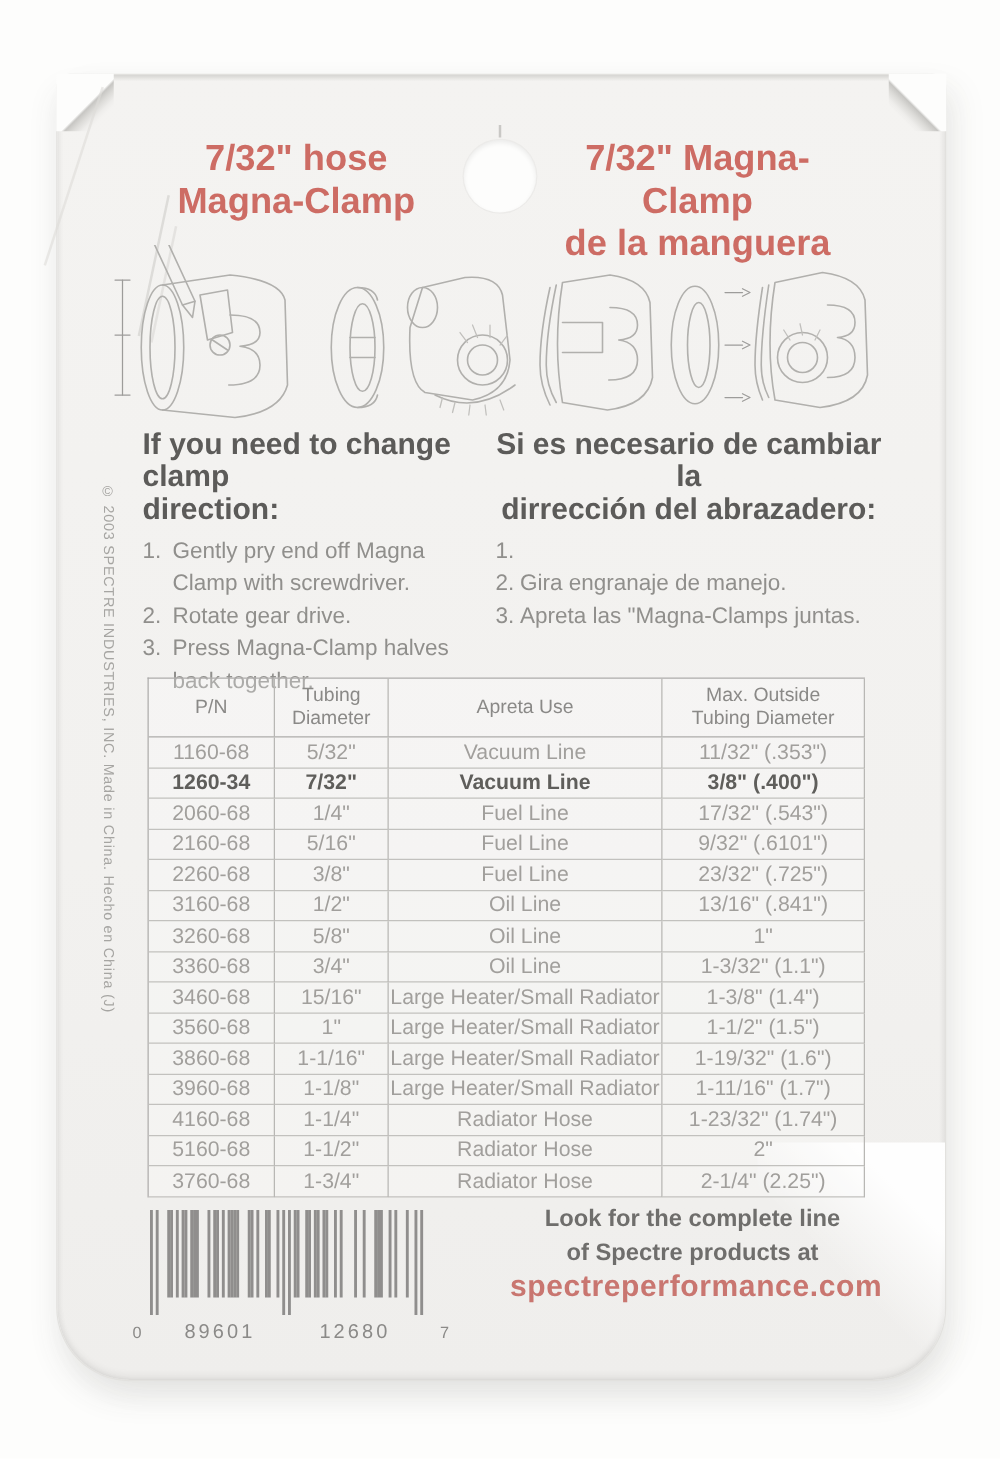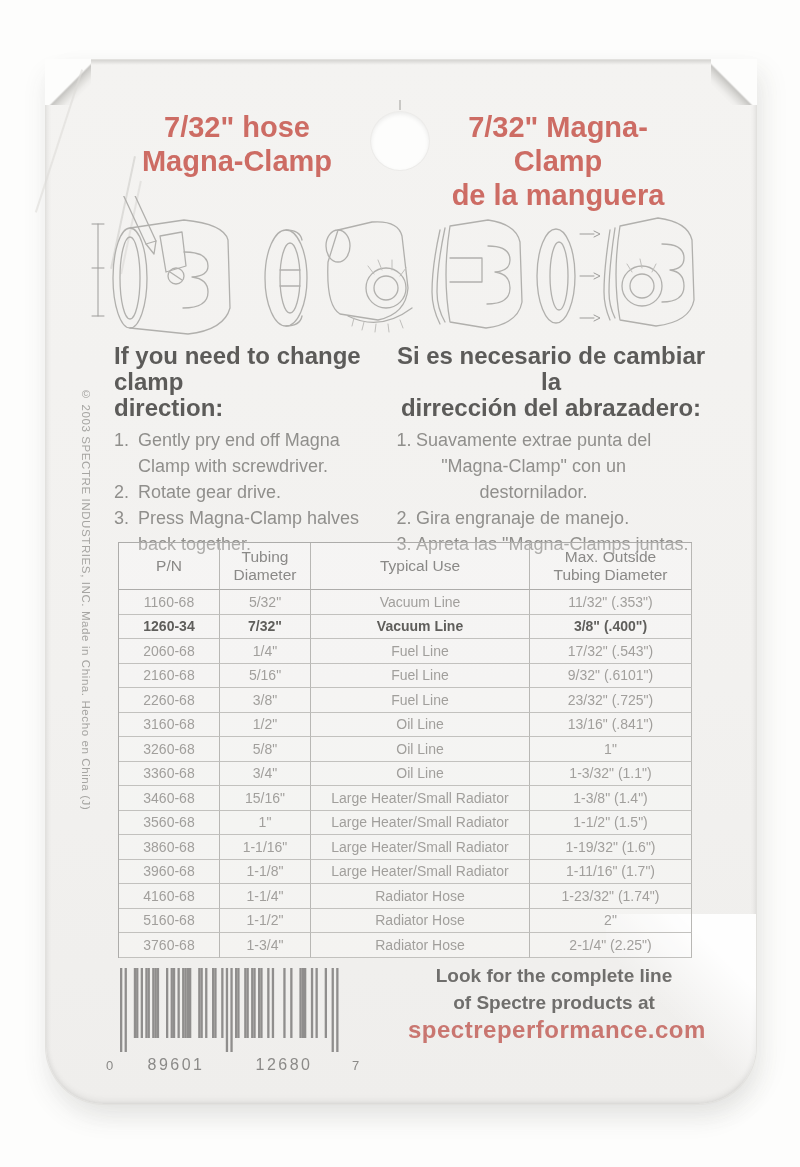--- a/index.html
+++ b/index.html
@@ -59,21 +59,21 @@
   
   .pn-table { position:absolute; left:72px; top:482px; display:grid;
     grid-template-columns:101px 91px 219px 162px;
     border-top:1px solid #adacaa; border-left:1px solid #adacaa;
     background:rgba(255,255,255,.25); }
   .pn-table .th, .pn-table .td {
     border-right:1px solid #b8b7b4; border-bottom:1px solid #c2c1be;
     display:flex; align-items:center; justify-content:center; text-align:center; }
   .pn-table .th { height:47px; font-size:15.5px; line-height:18px; color:#8a8987; white-space:pre-line;
     border-bottom:1px solid #adacaa; }
-  .pn-table .td { height:24.5px; font-size:14px; color:#a19f9c; }
+  .pn-table .td { height:24.5px; font-size:17px; color:#a19f9c; }
 
   
   .side-note { position:absolute; left:34px; top:328px; height:460px;
     writing-mode:vertical-rl; font-size:11.5px; letter-spacing:.6px; color:#a6a5a2; }
 
   
   .barcode { position:absolute; left:58px; top:908px; }
   .barcode text { font-family:"Liberation Sans", sans-serif; fill:#8b8a88; }
 
   
@@ -192,40 +192,37 @@
 back together.</span>
           </li>
         </ol>
     </div>
     <div class="instr es">
       <h3>Si es necesario de cambiar la
 dirrección del abrazadero:</h3>
       <ol id="steps-es">
           <li>
             <span class="num">1.</span>
-            <span class="txt">Suavamente extrae punta del
-"Magna-Clamp" con un
-destornilador.</span>
           </li>
           <li>
             <span class="num">2.</span>
             <span class="txt">Gira engranaje de manejo.</span>
           </li>
           <li>
             <span class="num">3.</span>
             <span class="txt">Apreta las "Magna-Clamps juntas.</span>
           </li>
         </ol>
     </div>
 
     <div class="pn-table" id="pn-table">
         <div class="th">P/N</div>
         <div class="th">Tubing
 Diameter</div>
-        <div class="th">Typical Use</div>
+        <div class="th">Apreta Use</div>
         <div class="th">Max. Outside
 Tubing Diameter</div>
         <div class="td">1160-68</div>
         <div class="td">5/32"</div>
         <div class="td">Vacuum Line</div>
         <div class="td">11/32" (.353")</div>
         <div class="td hl" style="font-weight: 700; color: rgb(95, 94, 91);">1260-34</div>
         <div class="td hl" style="font-weight: 700; color: rgb(95, 94, 91);">7/32"</div>
         <div class="td hl" style="font-weight: 700; color: rgb(95, 94, 91);">Vacuum Line</div>
         <div class="td hl" style="font-weight: 700; color: rgb(95, 94, 91);">3/8" (.400")</div>

